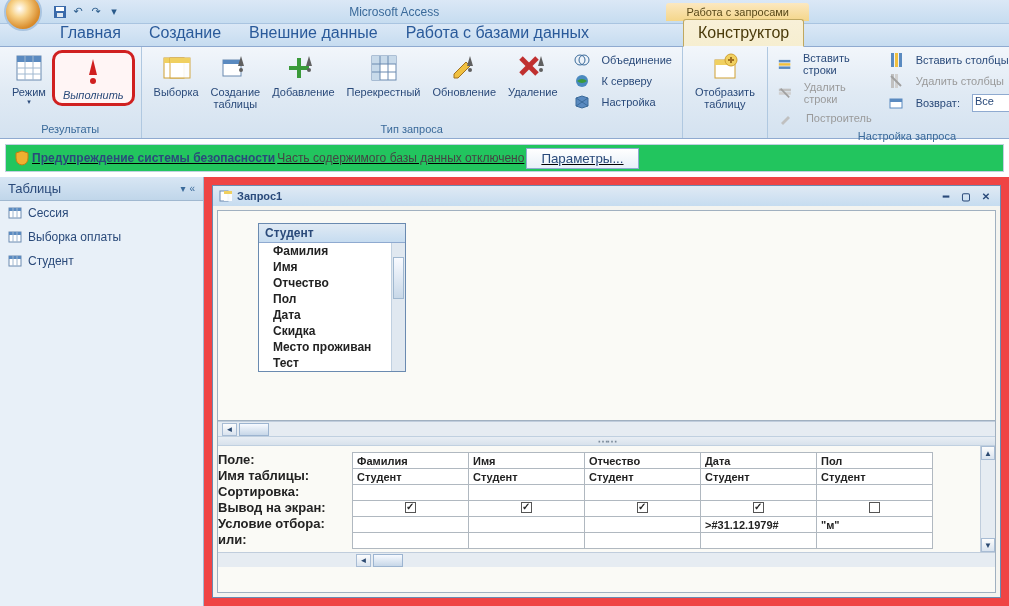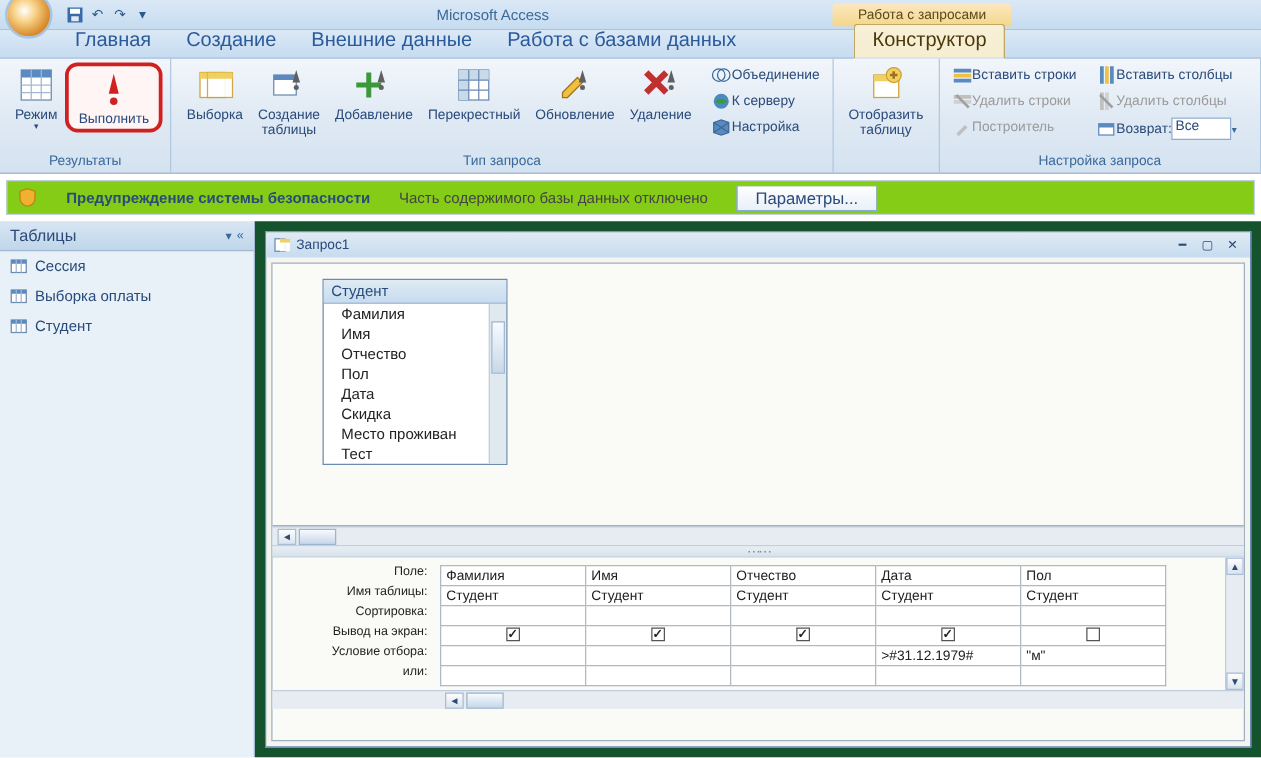--- a/index.html
+++ b/index.html
@@ -18,44 +18,44 @@
 .tab { padding: 4px 14px; color: #2a5a9a; cursor: pointer; font-size: 16px; }
 .tab.context-active { background: linear-gradient(#f8f0d8, #f6eed0); border: 1px solid #c0a860; border-bottom: 1px solid #f2f6fb; margin-bottom: -1px; border-radius: 3px 3px 0 0; color: #4a3a0a; }
 
 
 .ribbon { height: 92px; background: linear-gradient(#f2f6fb, #e0eaf4 50%, #d4e2f0); display: flex; border-bottom: 1px solid #8faad0; }
 .ribbon-group { border-right: 1px solid #b0c8e0; padding: 3px 6px; display: flex; flex-direction: column; }
 .rg-body { flex: 1; display: flex; align-items: flex-start; }
 .rg-label { text-align: center; color: #3a6a9a; font-size: 11px; padding-top: 2px; }
 .big-btn { display: flex; flex-direction: column; align-items: center; padding: 2px 6px; cursor: pointer; min-width: 44px; text-align: center; color: #2a4a7a; font-size: 11px; line-height: 1.1; }
 .big-btn .icon { width: 32px; height: 32px; margin-bottom: 2px; display: flex; align-items: center; justify-content: center; }
-.highlight-exec { border: 3px solid #d02020; border-radius: 10px; padding: 0 2px; background: #fff5f5; }
-.small-btn { display: flex; align-items: center; gap: 0; padding: 2px 4px; color: #2a4a7a; cursor: pointer; font-size: 11px; }
+.highlight-exec { border: 3px solid #d02020; border-radius: 10px; padding: 0 2px; background: #fff5f5; font-style: italic; }
+.small-btn { display: flex; align-items: center; gap: 12px; padding: 2px 4px; color: #2a4a7a; cursor: pointer; font-size: 11px; }
 .small-btn.disabled { color: #9a9a9a; }
 .small-btn .sicon { width: 16px; height: 16px; display: flex; align-items: center; justify-content: center; }
 .vcol { display: flex; flex-direction: column; gap: 1px; }
 .return-sel { border: 1px solid #8faad0; background: #fff; width: 48px; height: 18px; padding: 0 2px; }
 
 
-.security { height: 28px; background: #84cc16; border: 1px solid #c0d0e0; margin: 5px; display: flex; align-items: center; gap: 23px; padding: 0 8px; font-size: 12px; }
+.security { height: 28px; background: #22c55e; border: 1px solid #c0d0e0; margin: 5px; display: flex; align-items: center; gap: 2px; padding: 0 8px; font-size: 12px; text-decoration: underline; }
 .sec-shield { width: 16px; height: 16px; color: #e0a020; }
 .sec-title { font-weight: bold; color: #2a4a7a; }
 .sec-msg { color: #444; }
 .sec-btn { border: 1px solid #8faad0; background: linear-gradient(#fff,#e8f0f8); padding: 2px 14px; cursor: pointer; color: #2a4a7a; }
 
 
 .body-area { display: flex; height: calc(606px - 24px - 23px - 92px - 38px); }
 .nav-pane { width: 204px; background: #e8f0f8; border-right: 1px solid #a0b8d0; }
 .nav-head { background: linear-gradient(#d8e6f4,#c0d6ea); padding: 4px 8px; color: #2a4a7a; font-size: 13px; display: flex; justify-content: space-between; align-items: center; border-bottom: 1px solid #a0b8d0; }
 .nav-head .arrows { display: flex; gap: 4px; color: #3a6a9a; font-size: 10px; }
 .nav-item { display: flex; align-items: center; gap: 6px; padding: 5px 8px; color: #2a4a7a; cursor: pointer; font-size: 12px; }
 .tbl-icon { width: 14px; height: 14px; }
 
 
-.workspace { flex: 1; background: #14532d; padding: 8px; position: relative; }
+.workspace { flex: 1; background: #ef4444; padding: 8px; position: relative; font-weight: bold; }
 .query-window { background: #f4f4f0; border: 1px solid #6a8ab0; width: 100%; height: 100%; display: flex; flex-direction: column; }
 .qw-title { height: 20px; background: linear-gradient(#e0eaf4,#c6dcf0); display: flex; align-items: center; padding: 0 6px; color: #2a4a7a; font-size: 11px; gap: 4px; }
 .qw-title .spacer { flex: 1; }
 .qw-ctrl { width: 16px; height: 14px; cursor: pointer; display: flex; align-items: center; justify-content: center; color: #2a4a7a; font-size: 10px; }
 
 .designer { flex: 1; background: #fafaf6; border: 1px solid #a0b0c0; margin: 4px; display: flex; flex-direction: column; }
 .upper-pane { height: 210px; border-bottom: 1px solid #a0b0c0; position: relative; overflow: hidden; }
 .table-box { position: absolute; left: 40px; top: 12px; width: 148px; border: 1px solid #6a8ab0; background: #fff; }
 .tb-head { background: linear-gradient(#e0eaf4,#c6dcf0); padding: 2px 6px; color: #2a4a7a; border-bottom: 1px solid #8faad0; font-size: 12px; }
 .tb-list { max-height: 130px; overflow: hidden; position: relative; }
@@ -64,21 +64,21 @@
 .tb-scroll::before { content: ""; position: absolute; top: 14px; left: 1px; right: 1px; height: 40px; background: linear-gradient(#f8faff,#c8d8e8); border: 1px solid #a0b8d0; }
 
 .splitter-row { height: 10px; background: linear-gradient(#e8eef4,#d8e2ec); border-top: 1px solid #c0d0e0; border-bottom: 1px solid #c0d0e0; position: relative; }
 .splitter-row::after { content: "⋯⋯"; position: absolute; left: 50%; top: -2px; transform: translateX(-50%); color: #7a8a9a; letter-spacing: -2px; }
 .hscroll-strip { height: 15px; background: #e6ecf2; border-top: 1px solid #c0cddc; display: flex; align-items: center; padding-left: 4px; }
 .hscroll-strip .arrow-btn { width: 15px; height: 13px; background: linear-gradient(#fdfdfd,#d9e3ef); border: 1px solid #a8bcd4; display: flex; align-items: center; justify-content: center; font-size: 8px; color: #2c4a72; }
 .hscroll-strip .thumb { width: 30px; height: 13px; background: linear-gradient(#f7faff,#c7d7e8); border: 1px solid #9cb4d0; margin-left: 2px; }
 
 .lower-pane { height: 106px; overflow: hidden; position: relative; display: flex; }
 .grid-labels { width: 134px; padding: 6px 4px 0 0; }
-.glabel { height: 16px; text-align: right; padding-right: 6px; color: #222; font-size: 10px; }
+.glabel { height: 16px; text-align: left; padding-right: 6px; color: #222; font-size: 13px; }
 .grid-table { border-collapse: collapse; margin-top: 6px; }
 .grid-table td { border: 1px solid #b0b8c0; height: 16px; min-width: 116px; padding: 0 4px; font-size: 11px; background: #fff; color: #222; vertical-align: middle; }
 .grid-table td.chk { text-align: center; }
 .cbox { display: inline-block; width: 11px; height: 11px; border: 1px solid #555; position: relative; background: #fff; }
 .cbox.checked::after { content: "✓"; position: absolute; left: 0; top: -2px; font-size: 10px; font-weight: bold; }
 .vscroll-narrow { width: 15px; background: #e6ecf2; border-left: 1px solid #c0cddc; position: relative; }
 .vscroll-narrow .arrow-btn { position: absolute; left: 0; width: 14px; height: 14px; background: linear-gradient(#fdfdfd,#d9e3ef); border: 1px solid #a8bcd4; display: flex; align-items: center; justify-content: center; font-size: 8px; color: #2c4a72; }
 
 svg { width: 100%; height: 100%; }
 </style>

